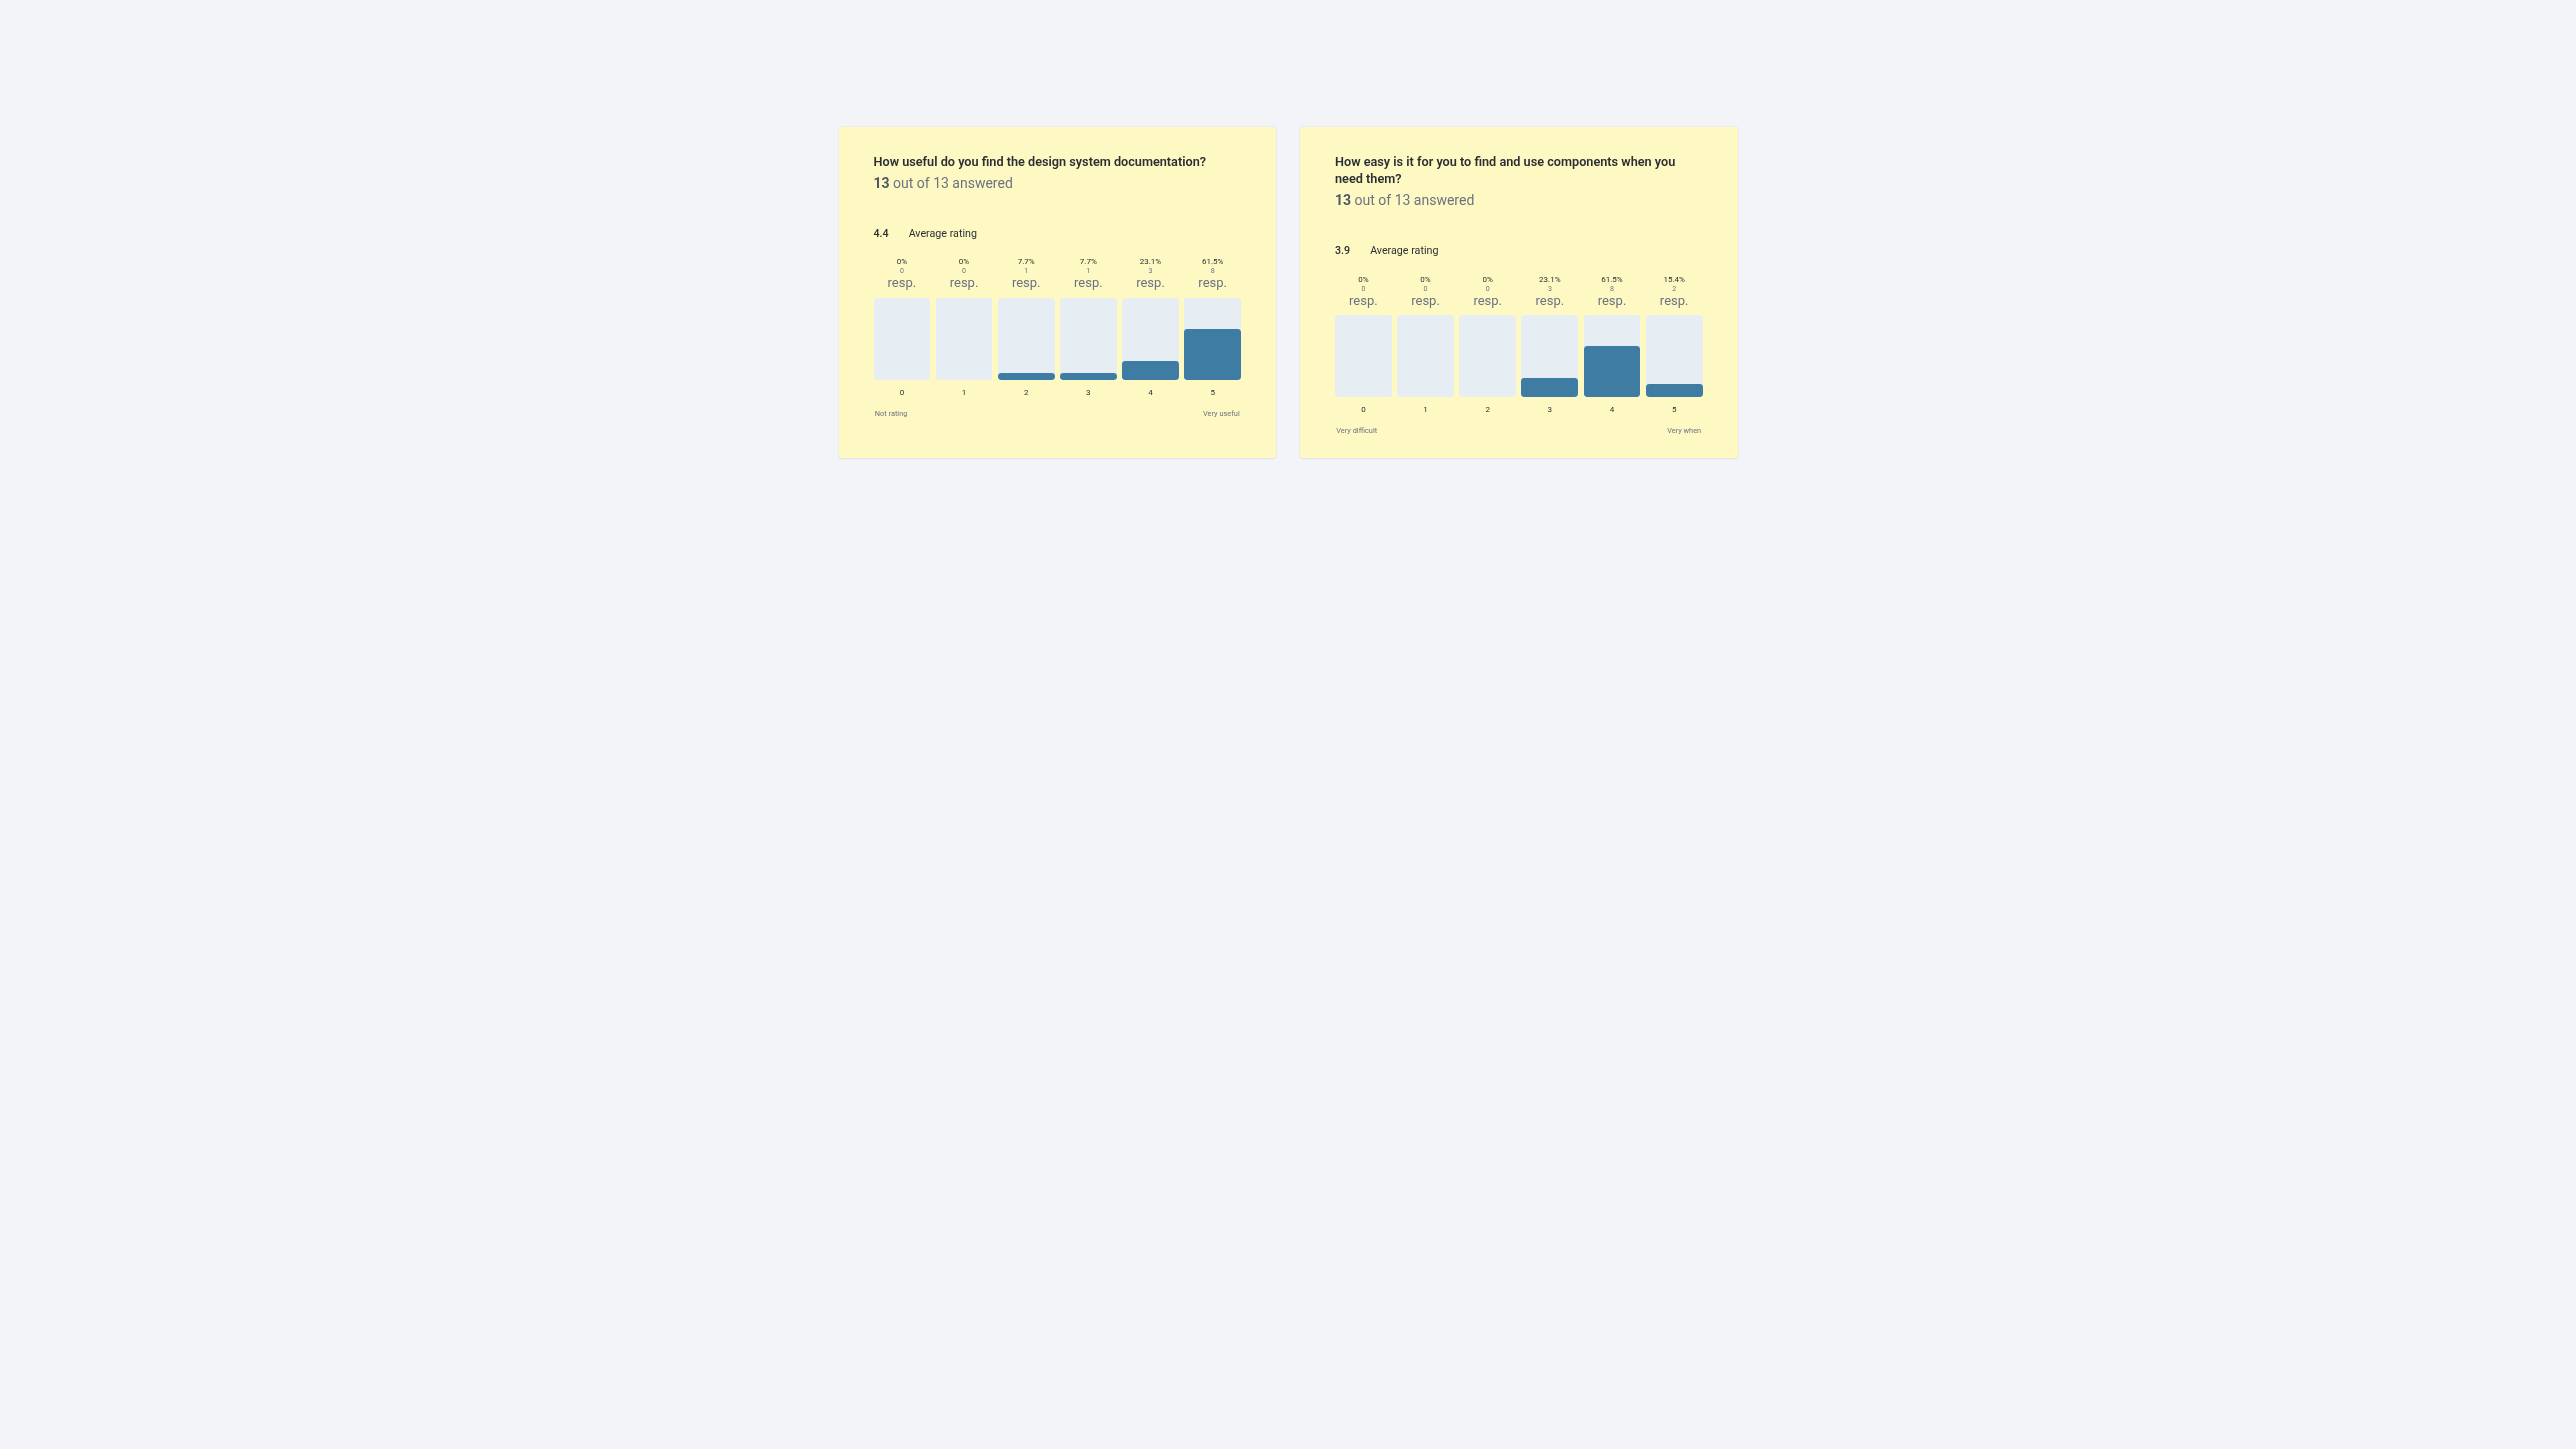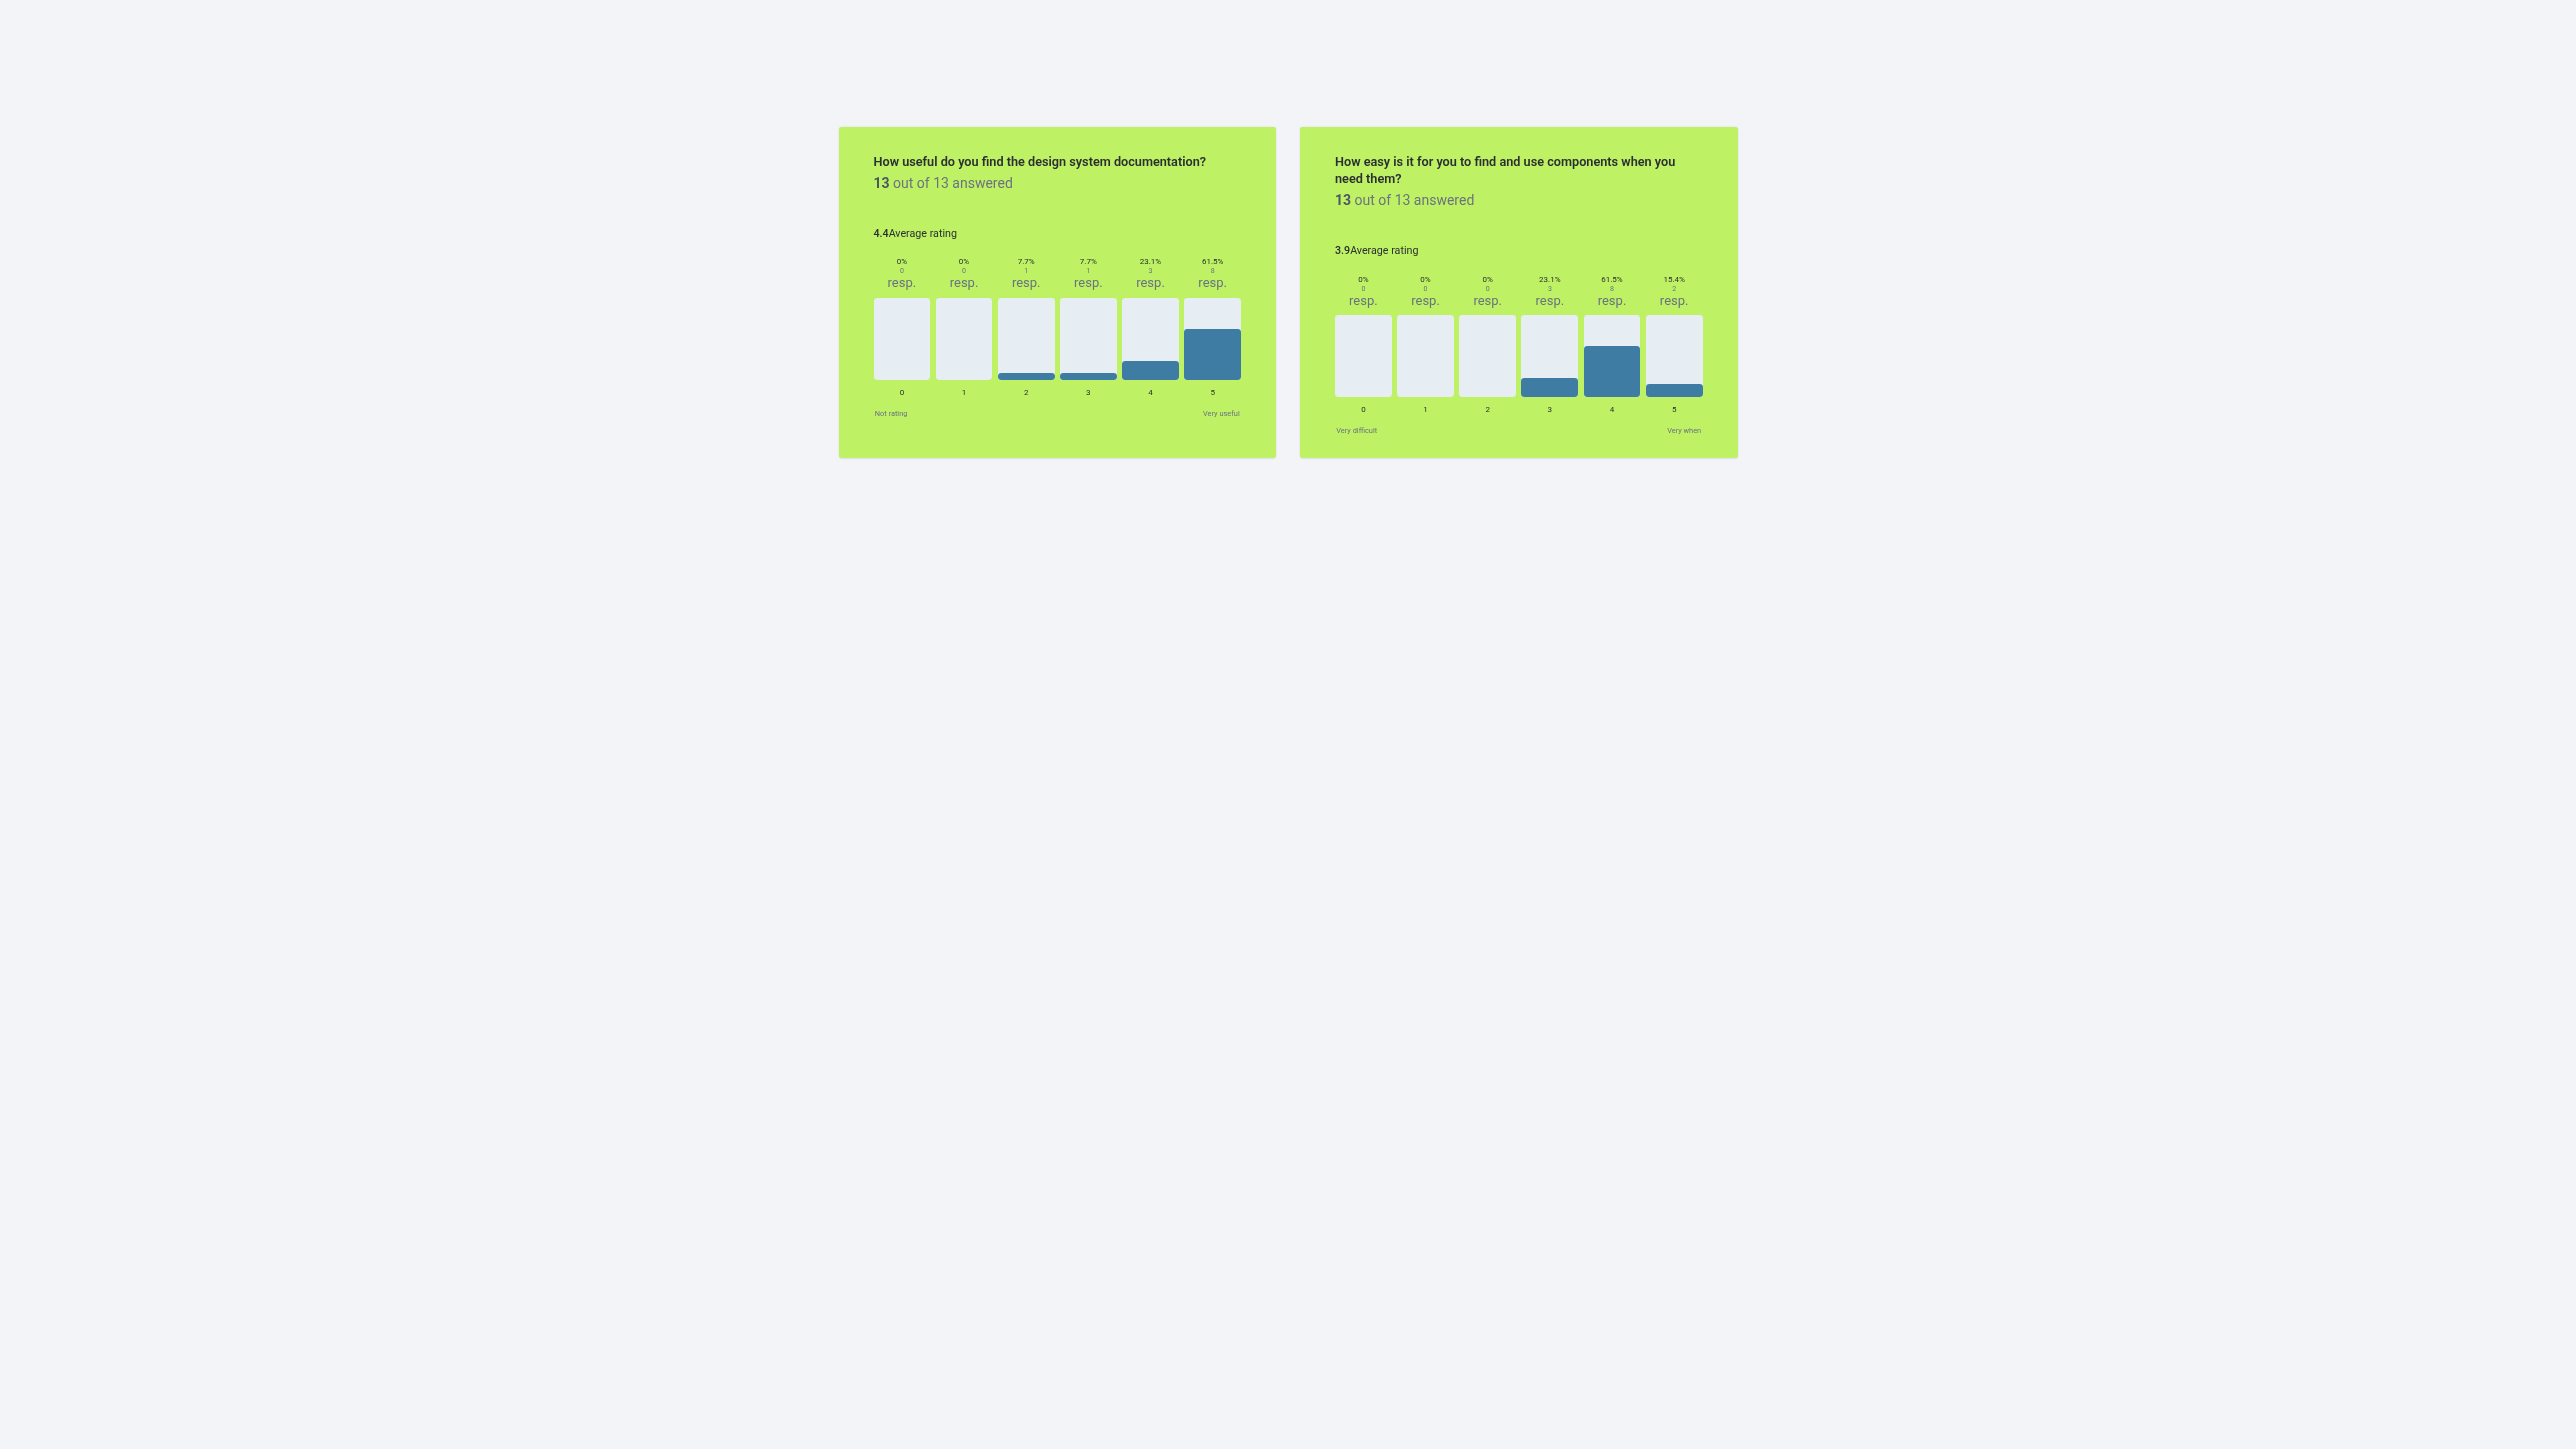--- a/index.html
+++ b/index.html
@@ -13,21 +13,21 @@
     padding: 127px 38px 0 38px;
   }
   .cards {
     display: flex;
     gap: 24px;
     width: 100%;
     max-width: 899px;
   }
   .card {
     flex: 1 1 0;
-    background: #bef264;
+    background: #fef9c3;
     border-radius: 2.7px;
     box-shadow: 0 0.7px 2px rgba(15, 23, 42, 0.08), 0 0 0 0.7px rgba(15, 23, 42, 0.02);
     padding: 25.5px 35px 23px 35px;
     min-width: 0;
   }
   .q-title {
     font-size: 12.7px;
     font-weight: 600;
     color: #2b2e33;
     line-height: 1.35;
@@ -40,21 +40,21 @@
   .q-sub .answered-count {
     font-weight: 700;
     color: #4b5563;
   }
   .avg-row {
     margin-top: 36px;
     font-size: 10.7px;
     color: #2b2e33;
     display: flex;
     align-items: baseline;
-    gap: 0;
+    gap: 20px;
   }
   .avg-row .avg-num { font-weight: 500; }
 
   .chart {
     margin-top: 17.4px;
     display: flex;
     gap: 5.4px;
   }
   .col {
     flex: 1 1 0;

